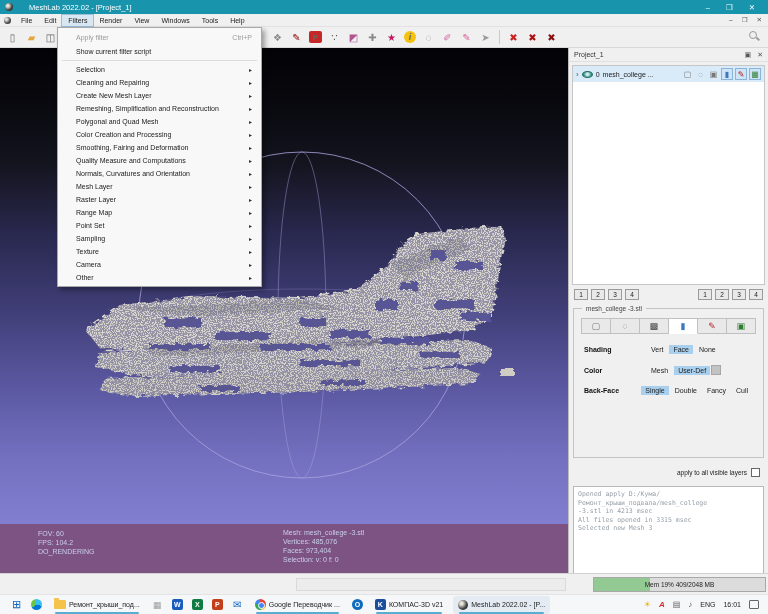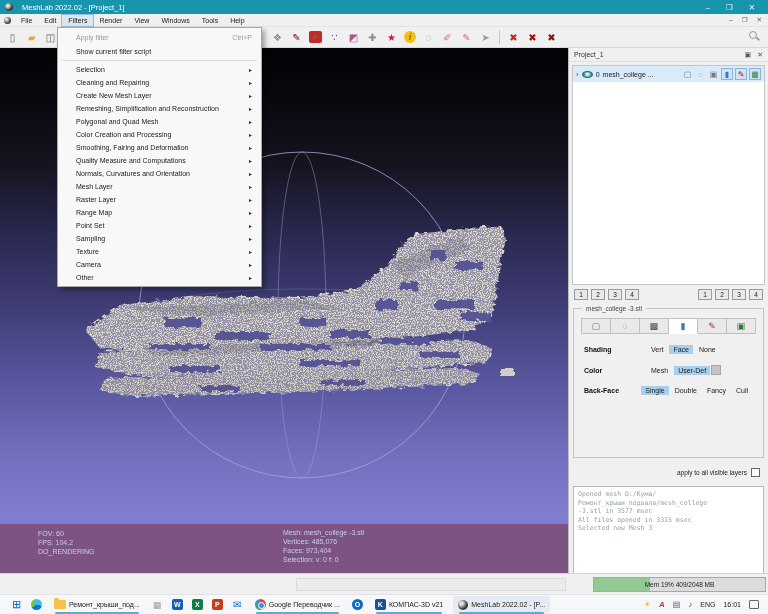--- a/index.html
+++ b/index.html
@@ -1,20 +1,20 @@
 <!DOCTYPE html>
 <html><head>
 <meta charset="utf-8">
 <style>
   *{box-sizing:border-box;margin:0;padding:0}
   html,body{width:768px;height:614px;overflow:hidden}
   body{font-family:"Liberation Sans",sans-serif;position:relative;background:#f0f0f0;color:#222}
 
   
-  #titlebar{position:absolute;left:0;top:0;width:768px;height:14px;background:#1894ad;color:#fff;display:flex;align-items:center;font-size:7.5px;padding:0 5px;gap:9px}
+  #titlebar{position:absolute;left:0;top:0;width:768px;height:14px;background:#1894ad;color:#fff;display:flex;align-items:center;font-size:7.5px;padding:0 5px;gap:16px}
   .app-logo{width:8px;height:8px;border-radius:50%;background:radial-gradient(circle at 35% 35%,#e8e4d8 15%,#3a3a3a 60%);flex:none}
   .tb-controls{margin-left:auto;display:flex;gap:16px;padding-right:8px;font-size:7.5px}
   .tb-controls span{cursor:default}
 
   
   #menubar{position:absolute;left:0;top:14px;width:768px;height:13px;background:#f0f0f0;display:flex;align-items:center;font-size:7px;padding-left:3px;border-bottom:1px solid #e2e2e2}
   .mb-logo{width:7px;height:7px;border-radius:50%;background:radial-gradient(circle at 35% 35%,#ddd 15%,#444 60%);margin:0 4px 0 1px;flex:none}
   .menu-item{padding:2px 6px}
   .menu-item.active{background:#d9e7f3;outline:1px solid #9cbcd8}
   .mdi-controls{margin-left:auto;display:flex;gap:9px;padding-right:6px;color:#555;font-size:6.5px}
@@ -310,23 +310,23 @@
       <span class="opt">Double</span>
       <span class="opt">Fancy</span>
       <span class="opt">Cull</span>
     </div>
   </div>
   <div id="apply-row">
     <span>apply to all visible layers</span>
     <span class="checkbox"></span>
   </div>
   <div id="log-box">
-    <div>Opened mesh D:/Кума/</div>
+    <div>Opened apply D:/Кума/</div>
     <div>Ремонт_крыши_подвала/mesh_college</div>
-    <div>-3.stl in 3577 msec</div>
+    <div>-3.stl in 4213 msec</div>
     <div>All files opened in 3315 msec</div>
     <div>Selected new Mesh 3</div>
   </div>
 </div>
 
 <div id="status-strip">
   <span class="sunken"></span>
   <div id="membar">
     <span id="memfill" style="width:33%"></span>
     <span id="memlabel">Mem 19% 409/2048 MB</span>

